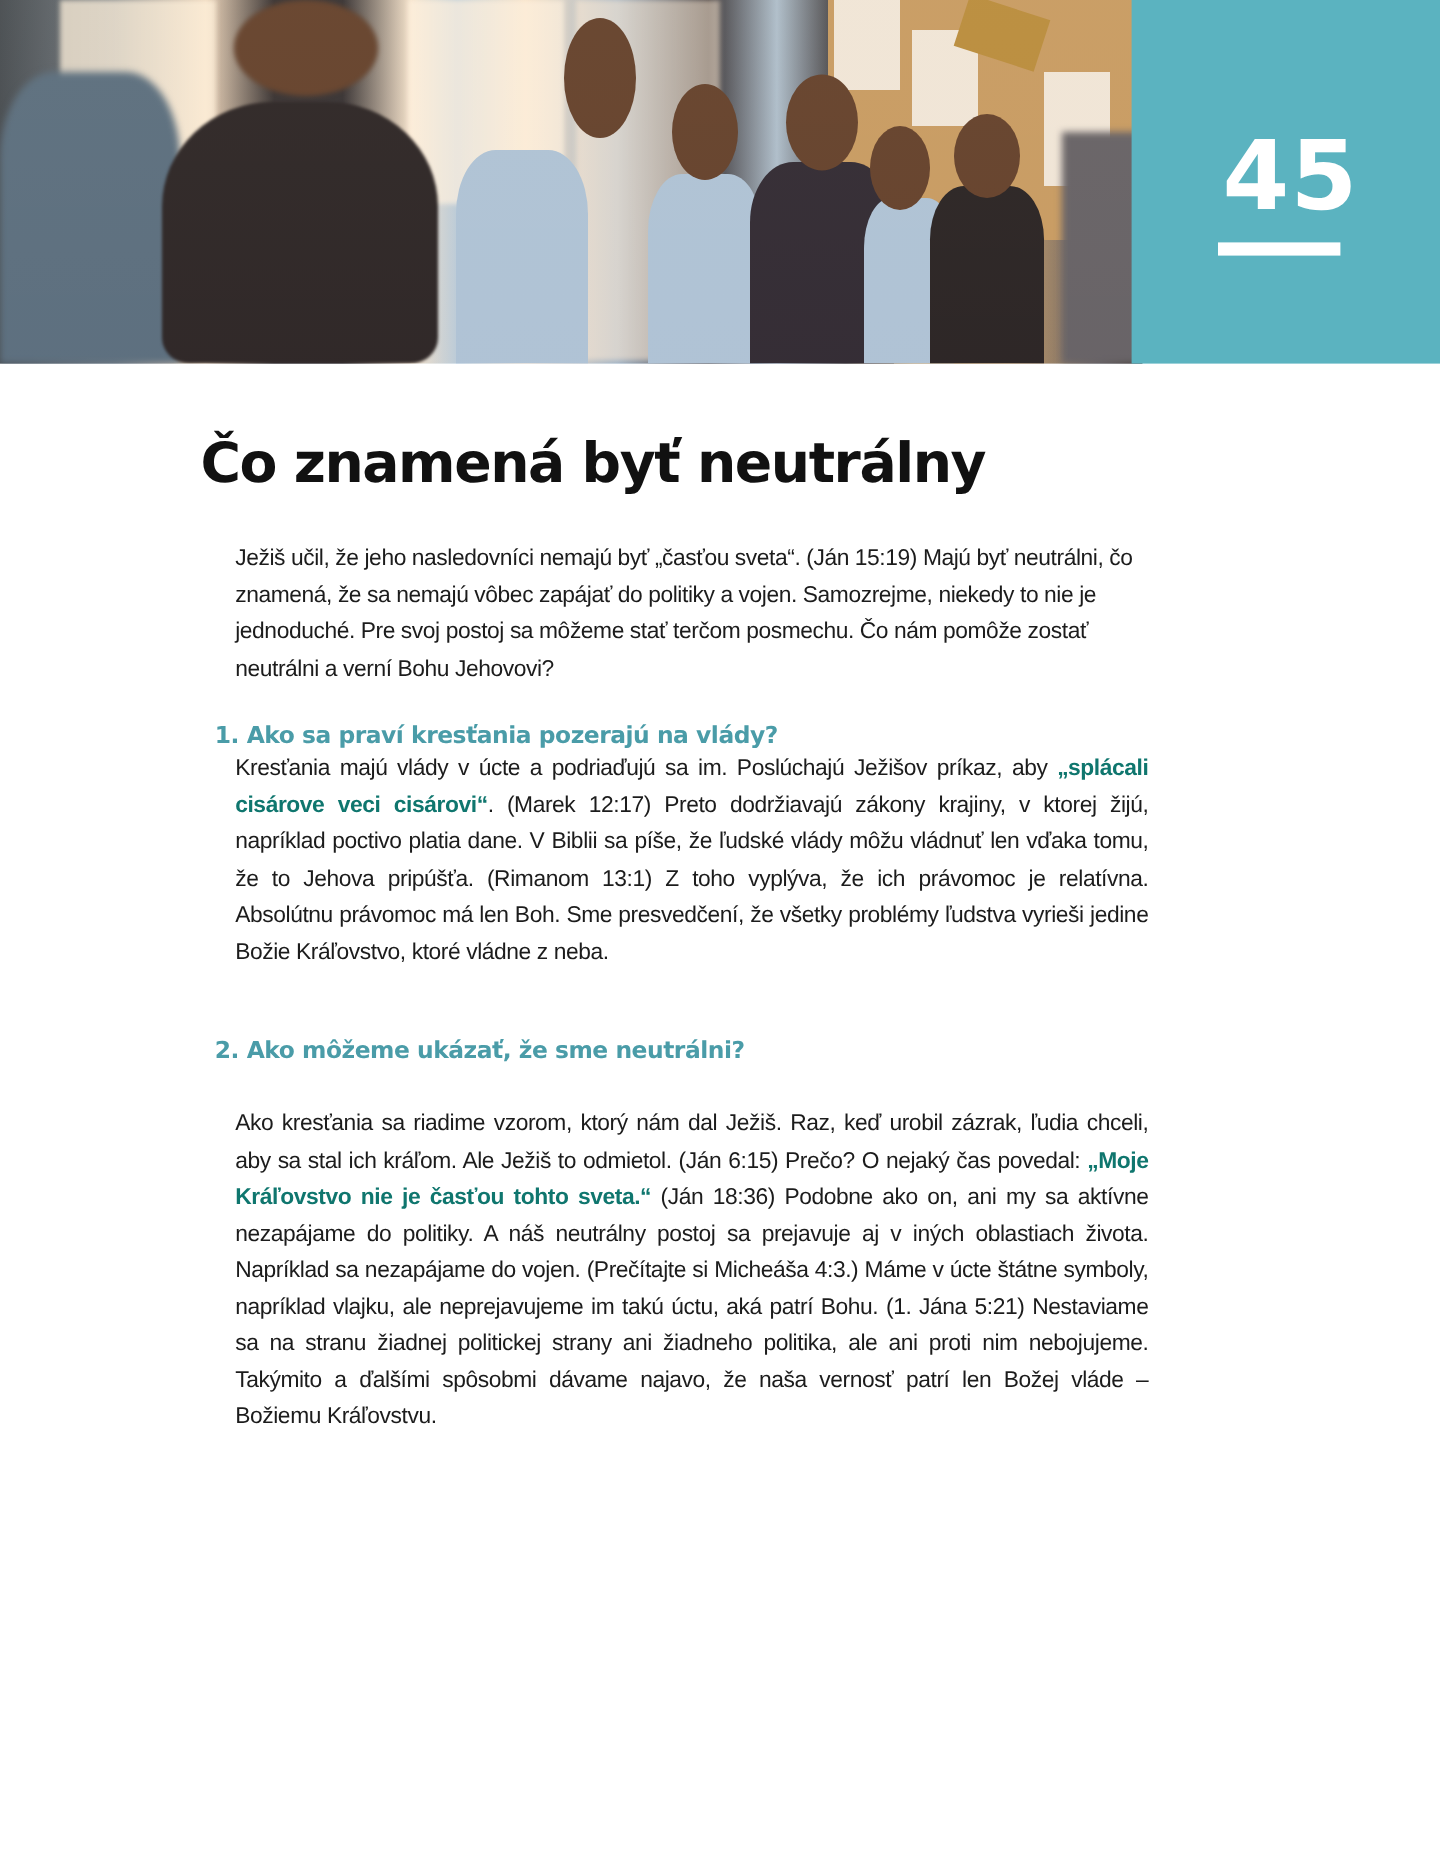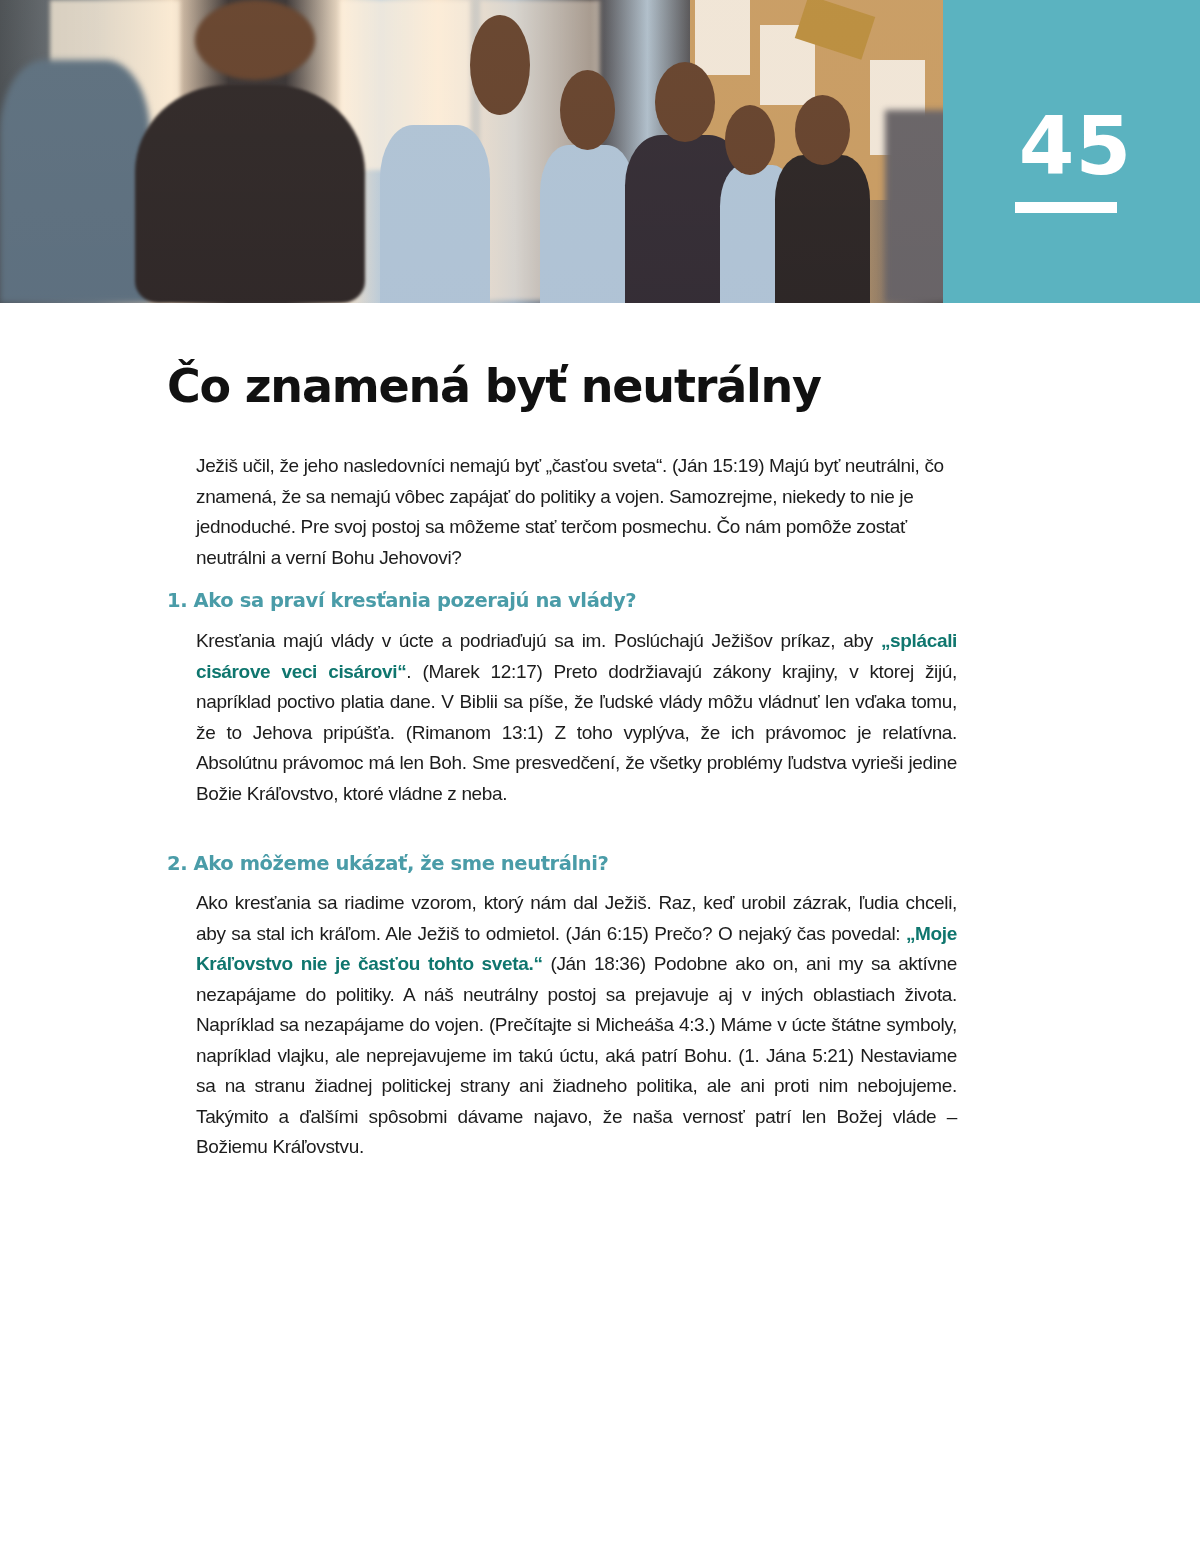--- a/index.html
+++ b/index.html
@@ -42,26 +42,26 @@
                       font-family: "DejaVu Sans", sans-serif; font-weight: bold; font-size: 80px; line-height: 88px; color: #ffffff; letter-spacing: 1px; }
     .chapter-rule { position: absolute; left: 72px; top: 202px; width: 102px; height: 11px; background: #ffffff; }
 
     .title { position: absolute; left: 163px; top: 352px; margin: 4px; font-family: "DejaVu Sans", sans-serif;
              font-weight: bold; font-size: 46px; line-height: 60px; color: #111111; letter-spacing: -1.2px; }
 
     .intro, .para { position: absolute; left: 190px; width: 761px; margin: 6px;
                     font-family: Liberation Sans, sans-serif; font-size: 19px; line-height: 30.5px;
                     color: #1c1c1c; text-align: justify; letter-spacing: -0.35px; }
     .intro { top: 445px; text-align: left; }
-    .q { position: absolute; left: 163px; margin: 4px; font-family: "DejaVu Sans", sans-serif; font-weight: bold;
+    .q { position: absolute; left: 163px; margin: 16px; font-family: "DejaVu Sans", sans-serif; font-weight: bold;
          font-size: 19.5px; line-height: 28px; color: #4a9ca8; letter-spacing: -0.4px; }
     .q1 { top: 583px; }
     .p1 { top: 620px; }
     .q2 { top: 846px; text-align: center; }
-    .p2 { top: 882px; }
+    .p2 { top: 916px; }
     .b { font-weight: bold; color: #0f766e; }
   </style>
 </head>
 <body>
 
 <div class="hero" title="Students in school uniforms standing with hands on chests in a classroom; bulletin board with a 'VOTE!' poster">
   <div class="layer win1"></div>
   <div class="layer win2"></div>
   <div class="layer win3"></div>
   <div class="layer board"></div>

